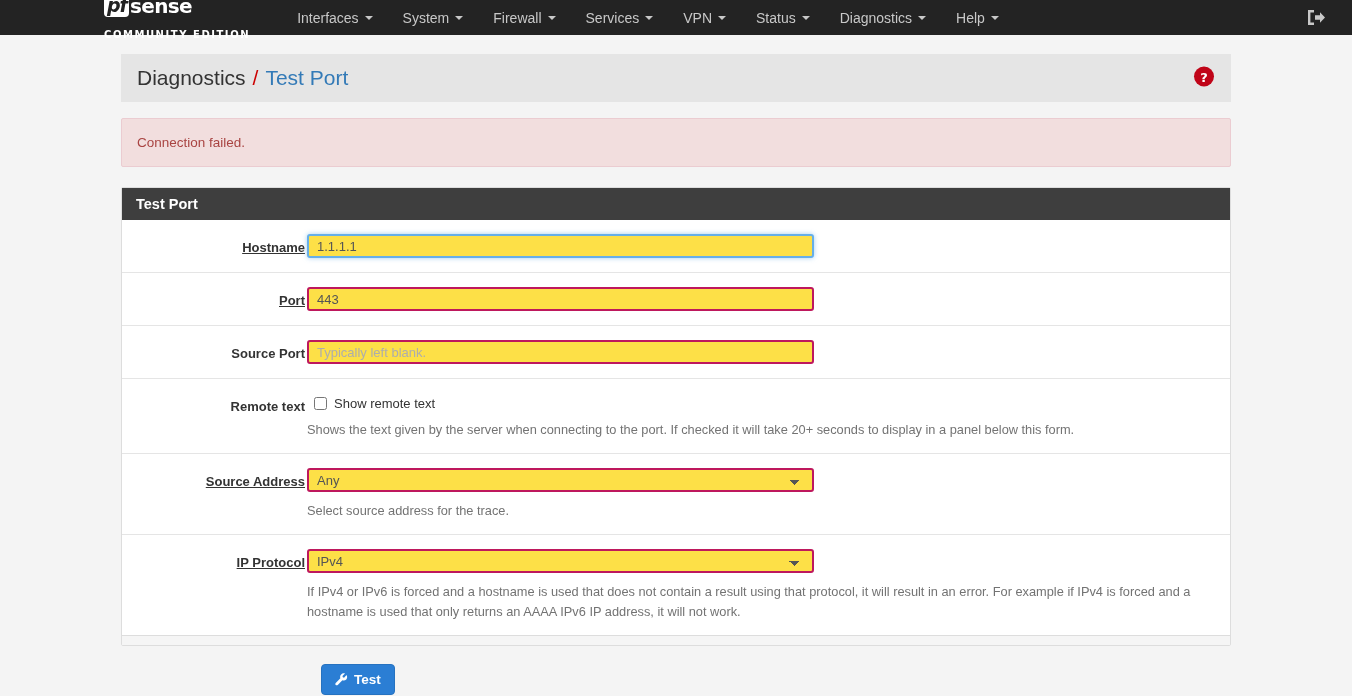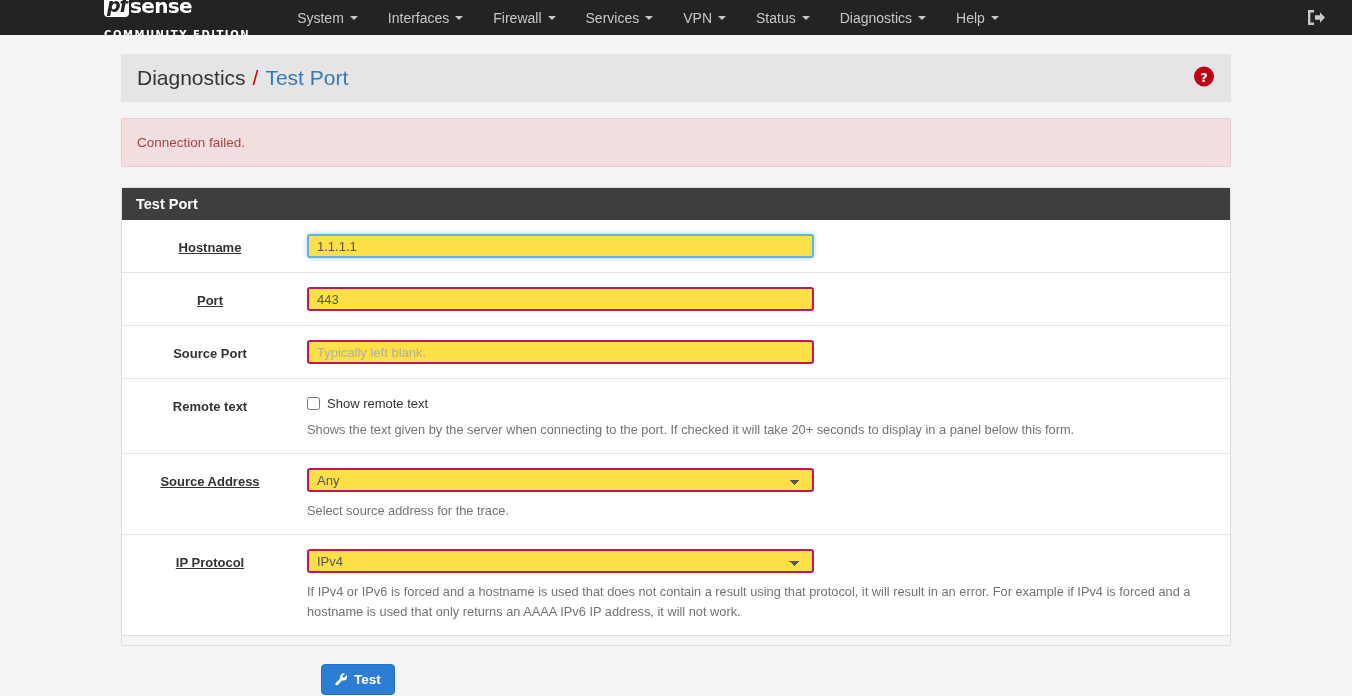--- a/index.html
+++ b/index.html
@@ -138,22 +138,22 @@
 
   .form-row {
     display: flex;
     padding: 14px 0;
     border-bottom: 1px solid #e5e5e5;
   }
   .form-row:last-child { border-bottom: none; }
   .form-label {
     width: 185px;
     flex: none;
-    text-align: center;
-    padding-right: 9px;
+    text-align: right;
+    padding-right: 2px;
     padding-top: 6px;
     font-weight: bold;
     font-size: 13px;
     color: #333;
   }
   .form-label .req { text-decoration: underline; cursor: pointer; }
   .form-ctrl { flex: 1; padding-right: 15px; }
 
   input.txt, select.sel {
     width: 507px;
@@ -185,21 +185,21 @@
     background-repeat: no-repeat;
     padding-right: 44px;
   }
   .help-block {
     color: #737373;
     font-size: 12.8px;
     margin-top: 9px;
     line-height: 1.5;
     max-width: 900px;
   }
-  .check-line { display: flex; align-items: center; padding-top: 3px; }
+  .check-line { display: flex; align-items: center; padding-top: 3px; margin-left: 7px; }
   .check-line input[type=checkbox] {
     width: 13px; height: 13px; margin: 0 7px 0 0;
     cursor: pointer;
   }
   .check-line label { font-size: 13px; color: #333; cursor: pointer; }
 
   .panel-footer {
     background: #f5f5f5;
     height: 10px;
     border-top: 1px solid #ddd;
@@ -230,25 +230,25 @@
   <div class="nav-brand">
     <div class="logo-row">
       <span class="logo-pf">pf</span>
       <span class="logo-sense">sense</span>
     </div>
     <div class="logo-sub">COMMUNITY EDITION</div>
   </div>
 
   <div class="nav-menu">
     <div class="nav-item">
+      <span>Interfaces</span>
+      <span class="caret"></span>
+    </div>
+    <div class="nav-item">
       <span>System</span>
-      <span class="caret"></span>
-    </div>
-    <div class="nav-item">
-      <span>Interfaces</span>
       <span class="caret"></span>
     </div>
     <div class="nav-item">
       <span>Firewall</span>
       <span class="caret"></span>
     </div>
     <div class="nav-item">
       <span>Services</span>
       <span class="caret"></span>
     </div>

